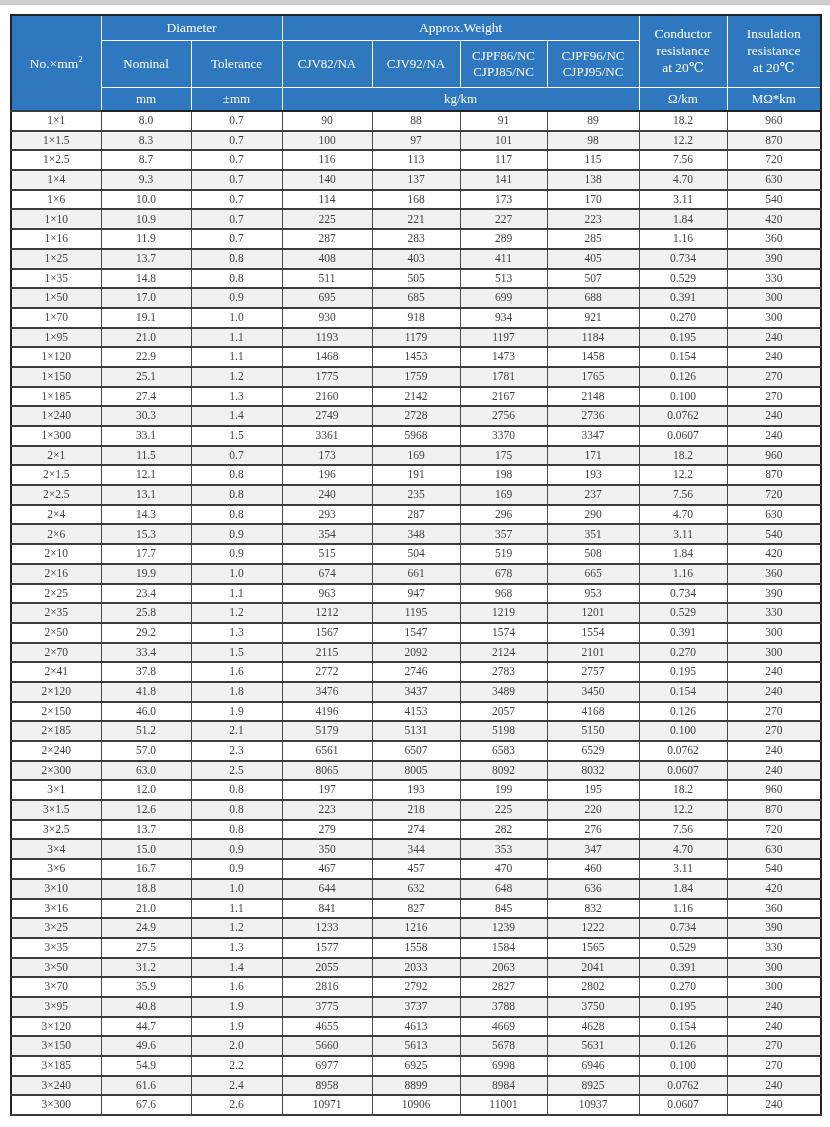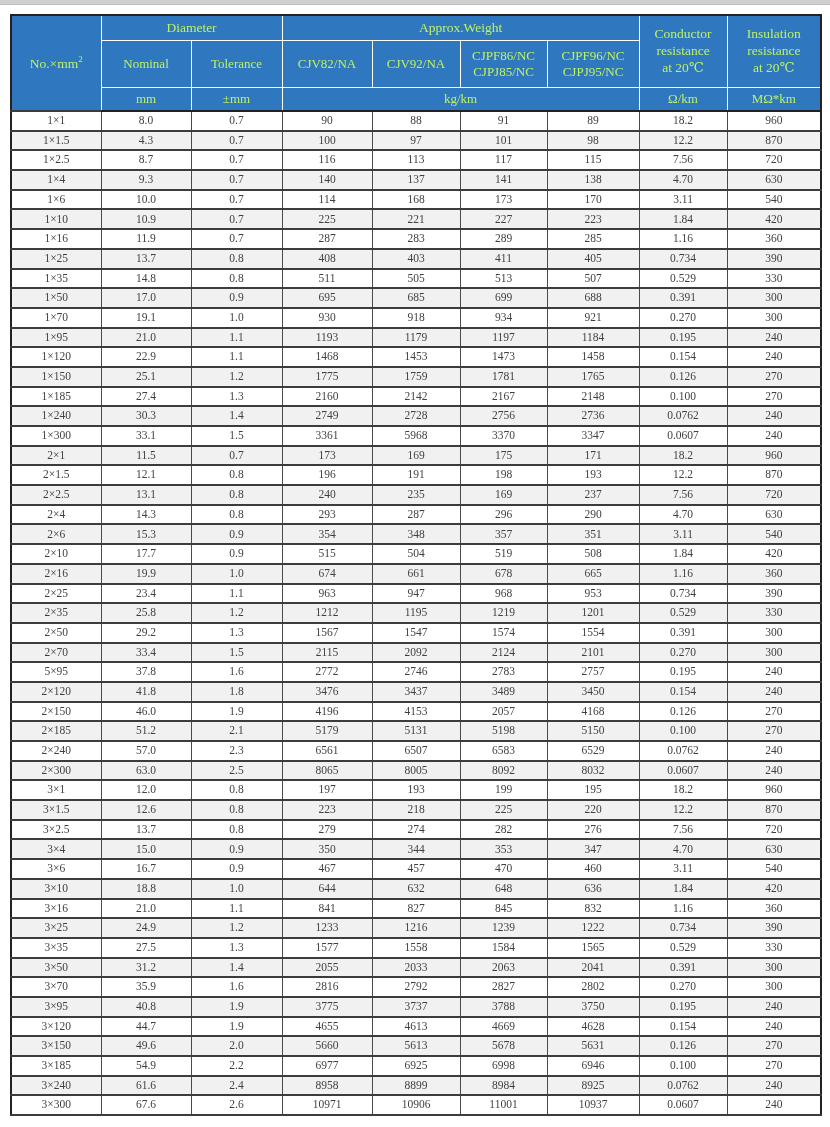--- a/index.html
+++ b/index.html
@@ -24,21 +24,21 @@
     left: 10px;
     top: 14px;
     width: 810px;
     border-collapse: collapse;
     table-layout: fixed;
     border: 2px solid #222222;
   }
   
   thead th {
     background: #2f77be;
-    color: #bef264;
+    color: #ffffff;
     font-weight: normal;
     border: 1px solid #ffffff;
     text-align: center;
     vertical-align: middle;
     white-space: pre-line;
     padding: 0 2px;
     line-height: 1.25;
   }
   thead tr.group-row th   { height: 24px; font-size: 13.5px; }
   thead tr.model-row th   { height: 46px; font-size: 13px; }
@@ -118,21 +118,21 @@
         <td>0.7</td>
         <td>90</td>
         <td>88</td>
         <td>91</td>
         <td>89</td>
         <td>18.2</td>
         <td>960</td>
       </tr>
       <tr>
         <td>1×1.5</td>
-        <td>4.3</td>
+        <td>8.3</td>
         <td>0.7</td>
         <td>100</td>
         <td>97</td>
         <td>101</td>
         <td>98</td>
         <td>12.2</td>
         <td>870</td>
       </tr>
       <tr>
         <td>1×2.5</td>
@@ -414,21 +414,21 @@
         <td>33.4</td>
         <td>1.5</td>
         <td>2115</td>
         <td>2092</td>
         <td>2124</td>
         <td>2101</td>
         <td>0.270</td>
         <td>300</td>
       </tr>
       <tr>
-        <td>5×95</td>
+        <td>2×41</td>
         <td>37.8</td>
         <td>1.6</td>
         <td>2772</td>
         <td>2746</td>
         <td>2783</td>
         <td>2757</td>
         <td>0.195</td>
         <td>240</td>
       </tr>
       <tr>

